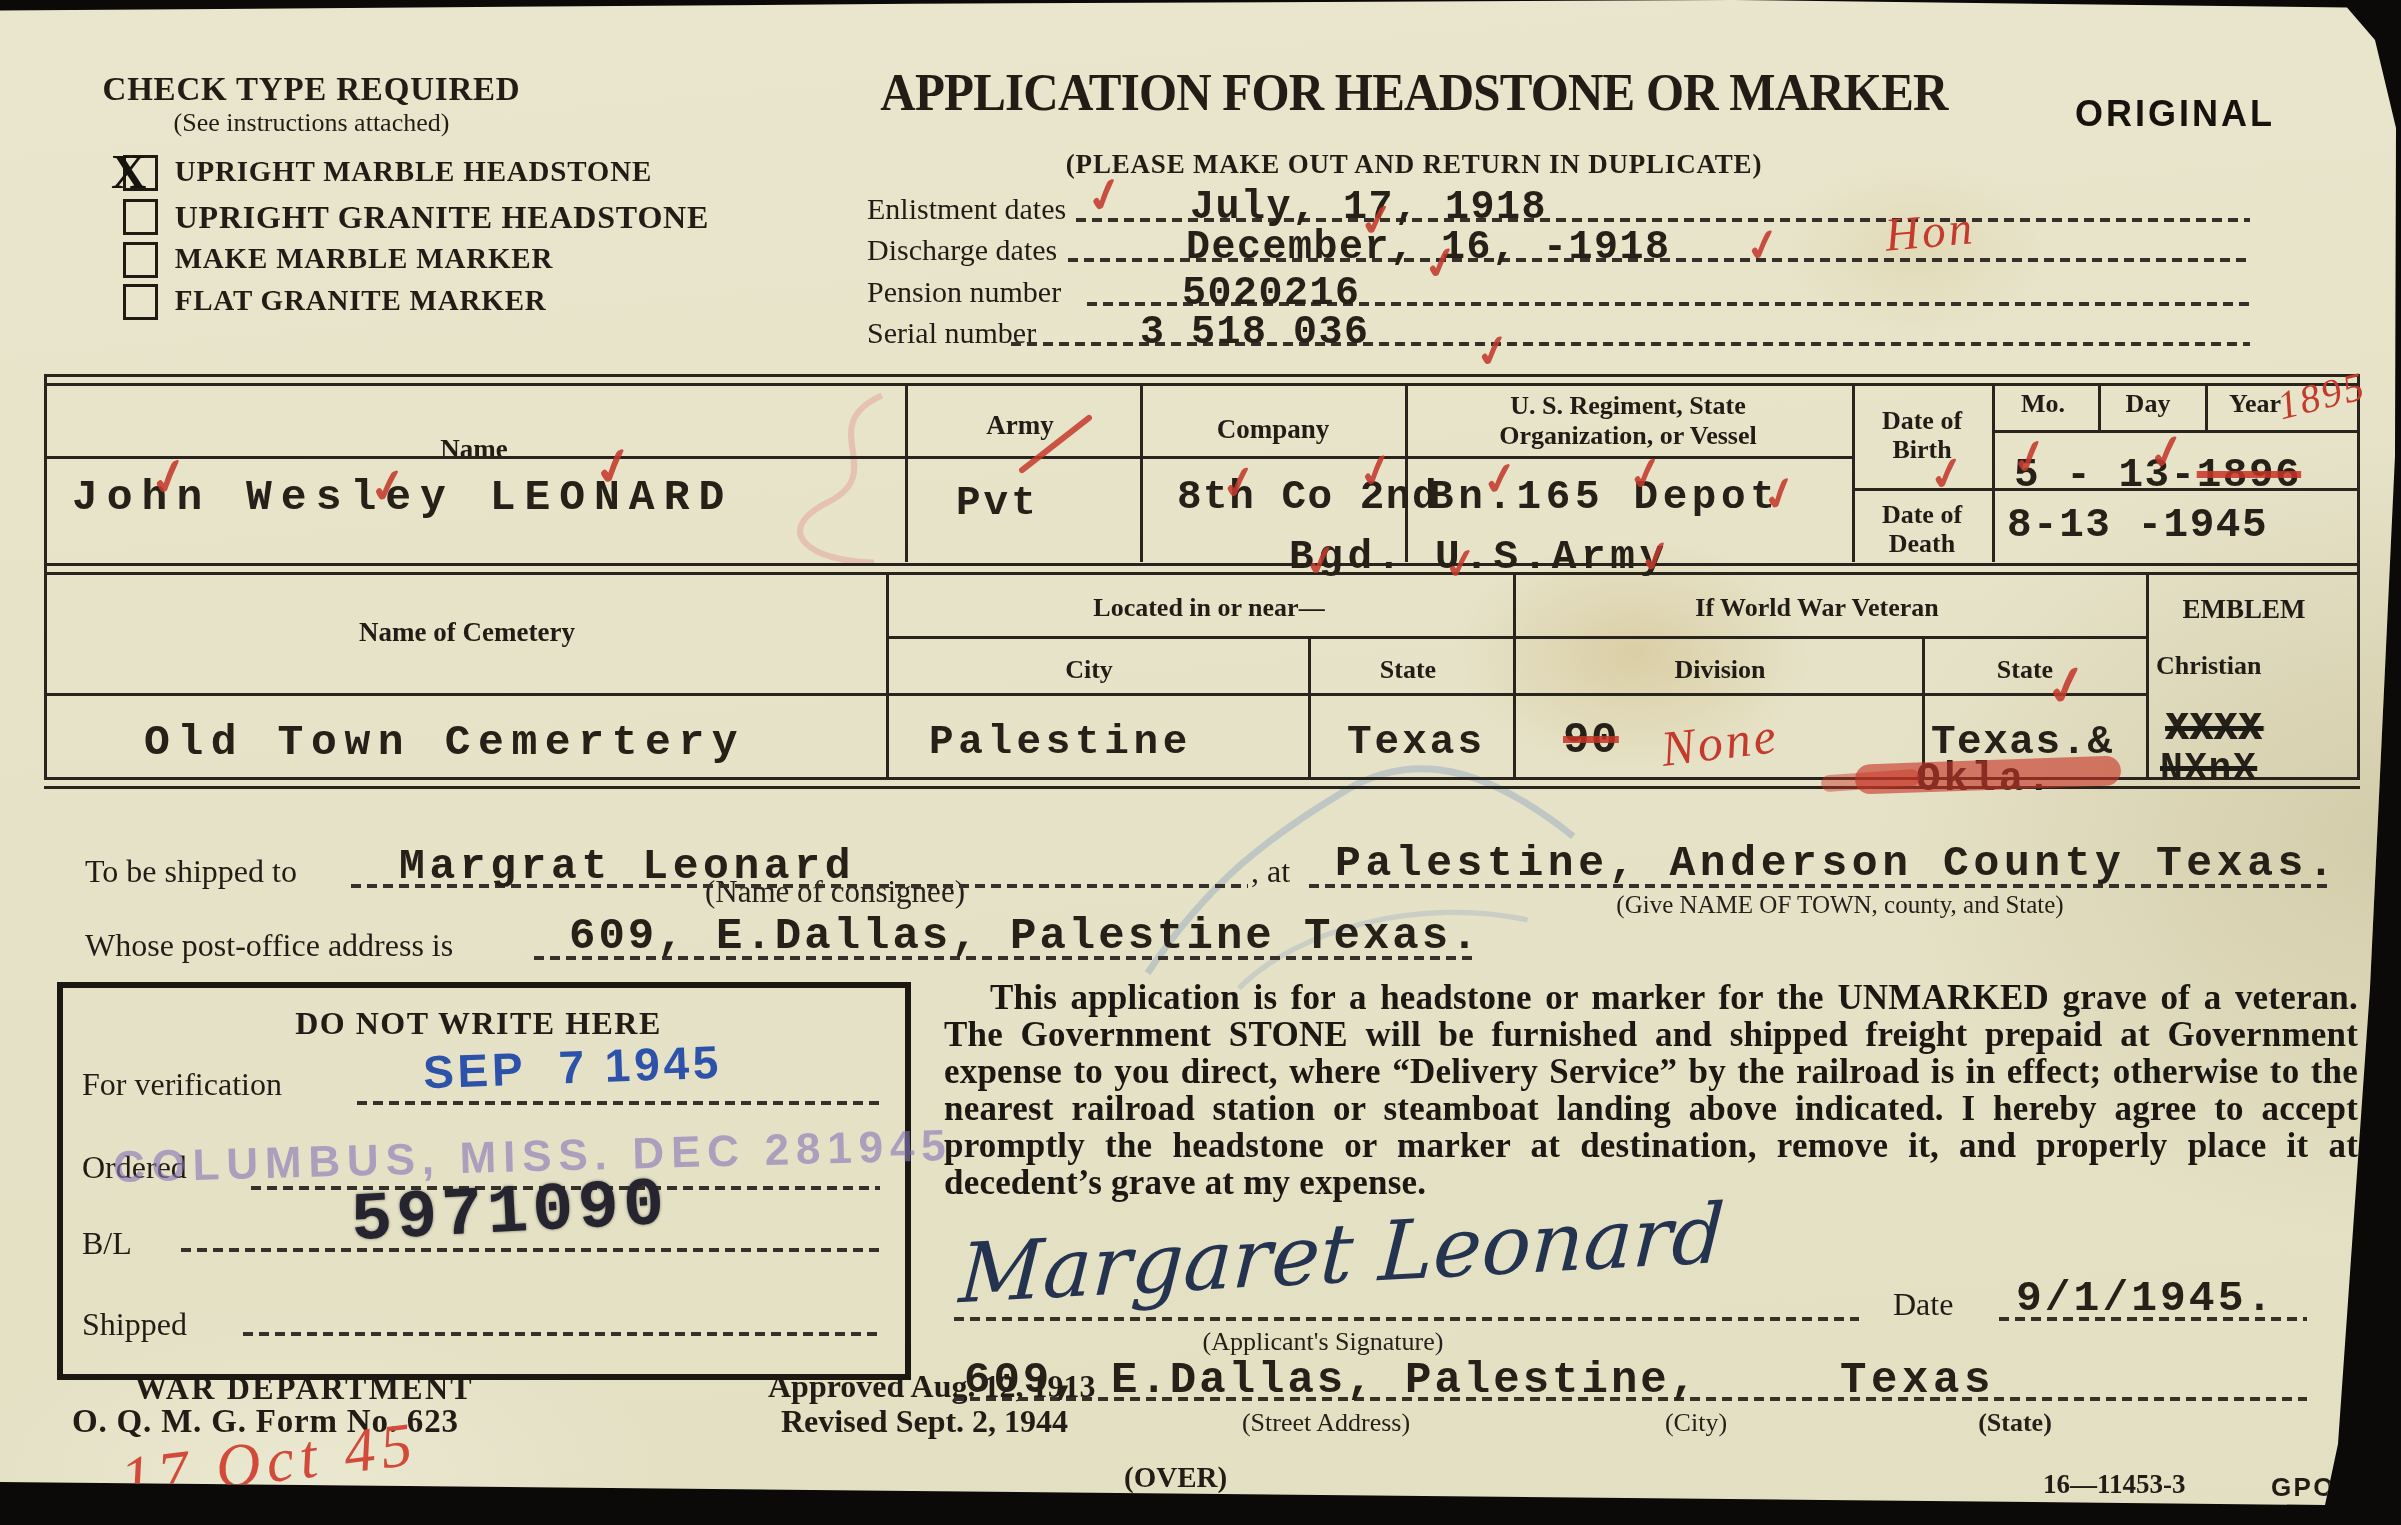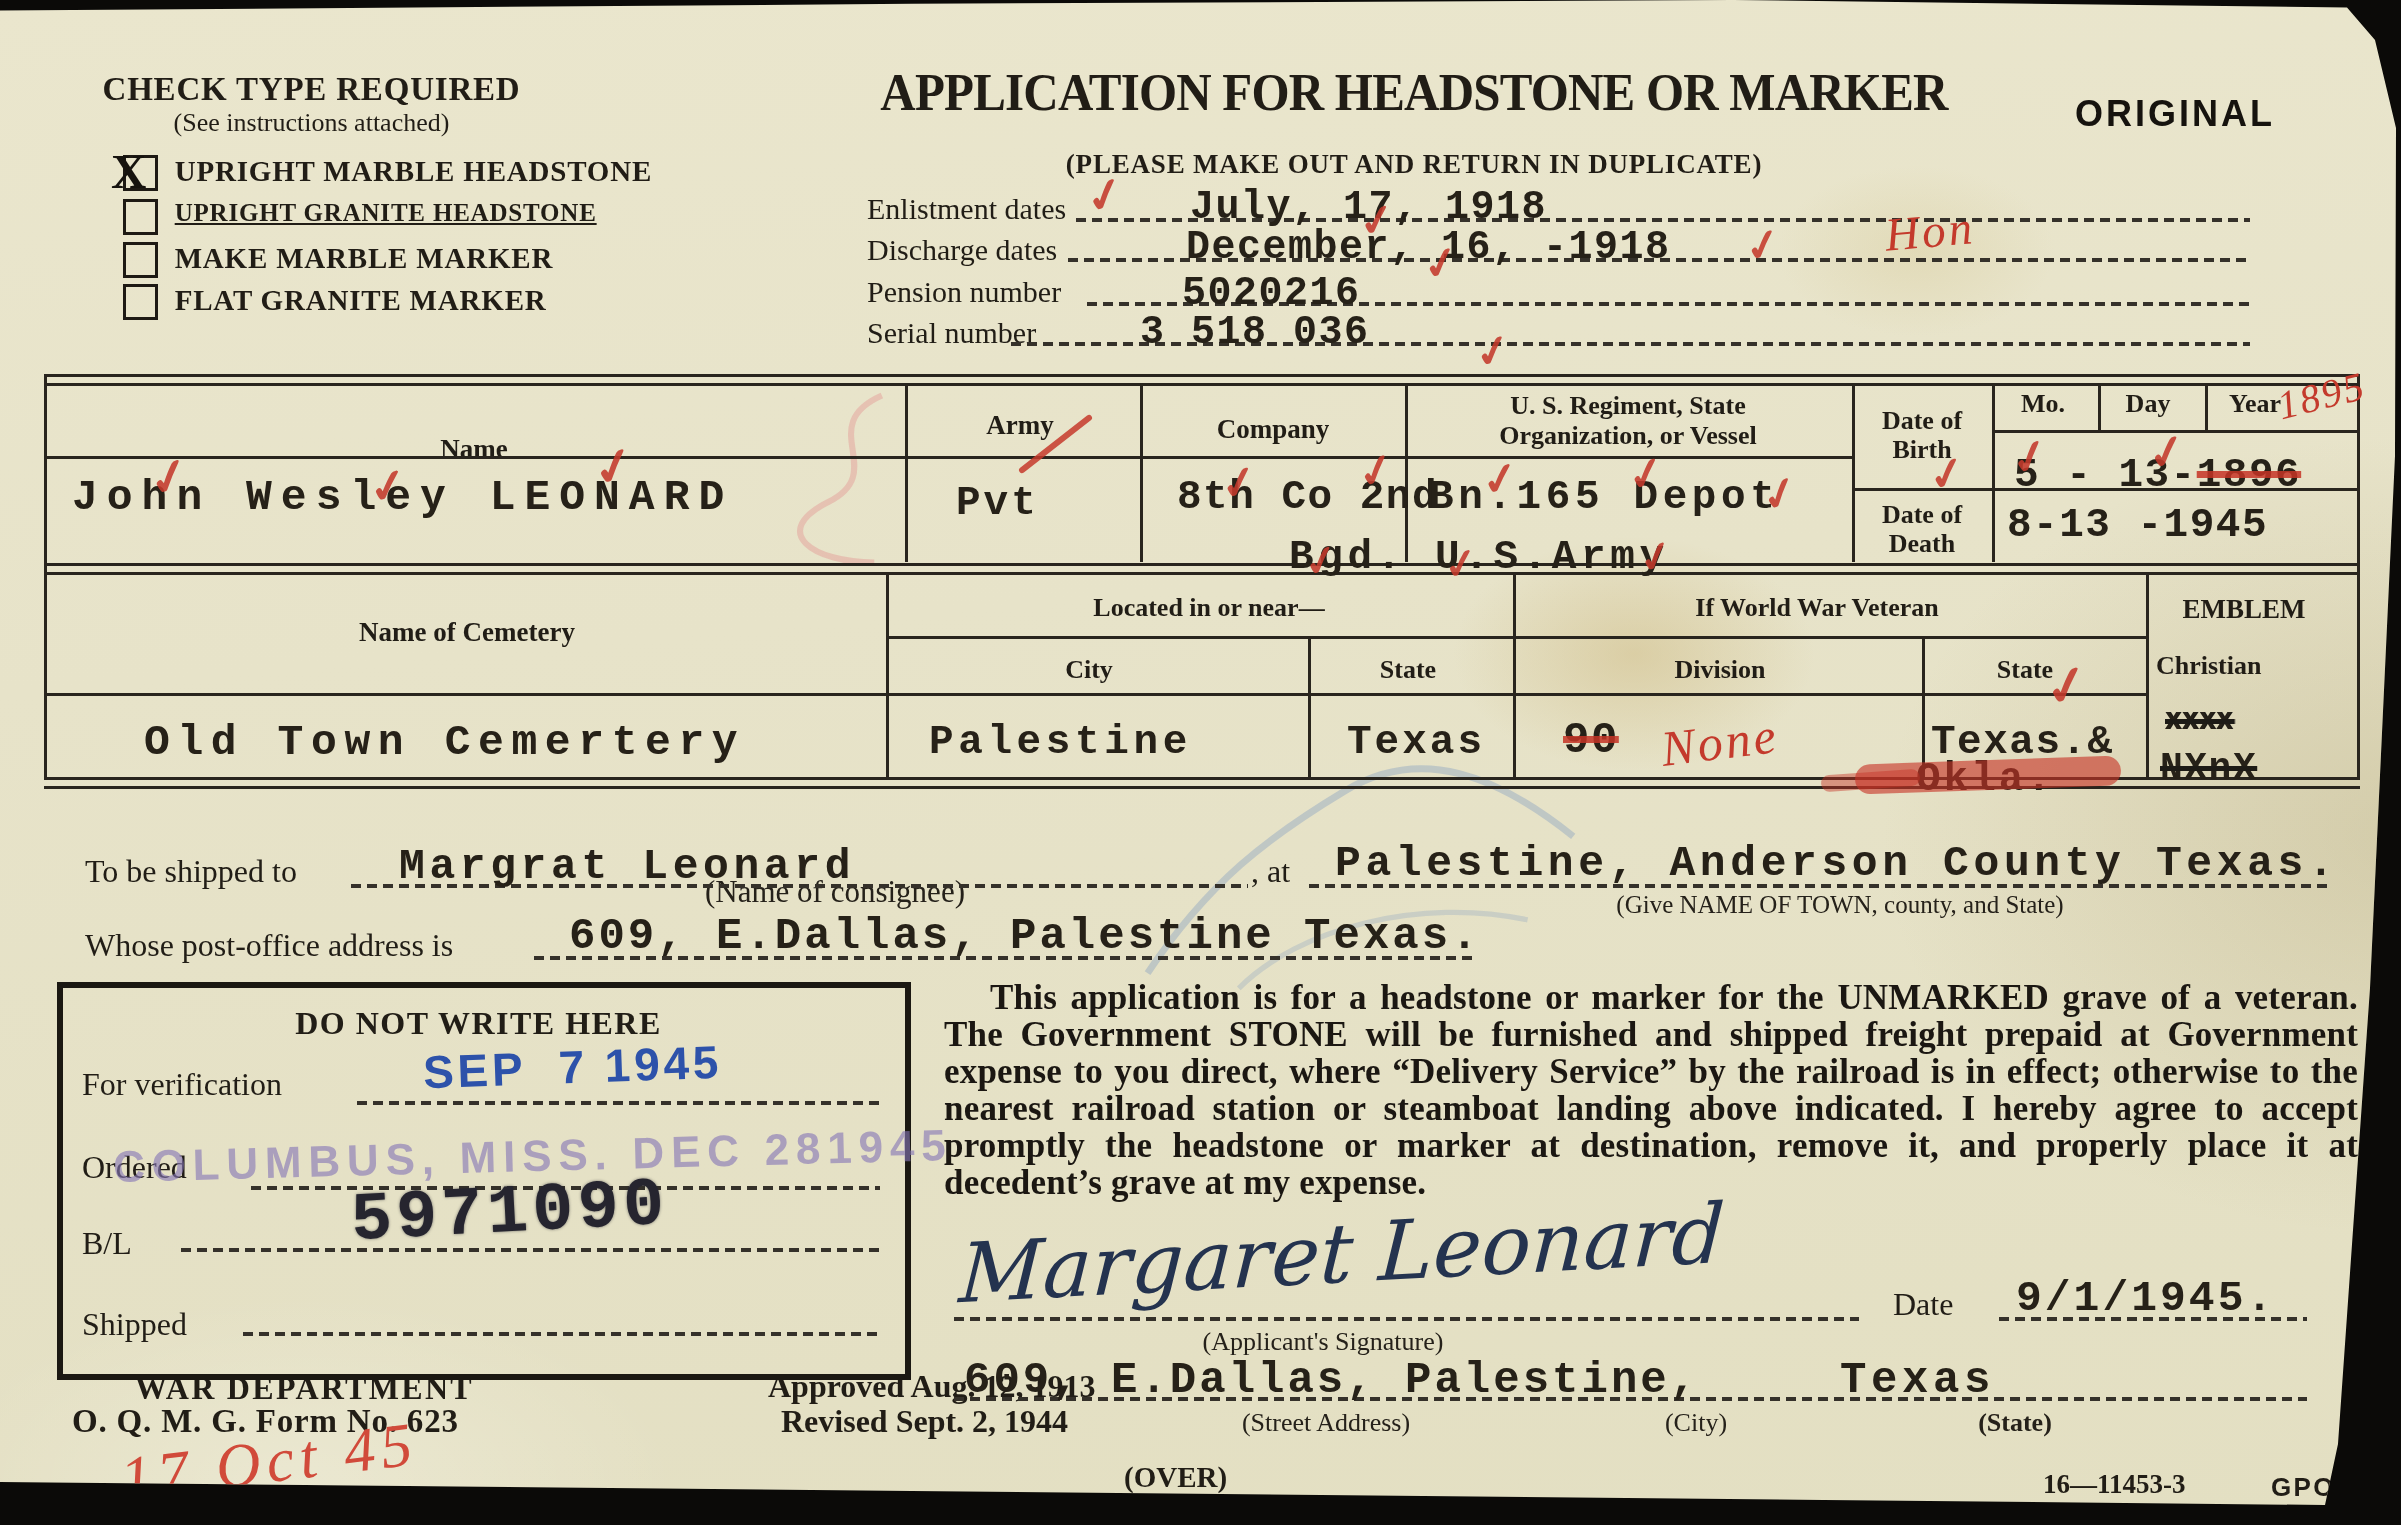--- a/index.html
+++ b/index.html
@@ -37,21 +37,21 @@
   <div class="abs serif" style="left:91px;top:71px;width:441px;text-align:center;font-size:33px;font-weight:700;letter-spacing:0.8px;">CHECK TYPE REQUIRED</div>
   <div class="abs serif" style="left:91px;top:108px;width:441px;text-align:center;font-size:26px;">(See instructions attached)</div>
 
   <div class="abs" style="left:123px;top:155px;">
     <span class="cbox"></span>
     <span class="serif" style="font-size:29px;font-weight:600;letter-spacing:0.8px;vertical-align:top;margin-left:13.7px;">UPRIGHT MARBLE HEADSTONE</span>
   </div>
   <span class="abs serif" style="left:111px;top:143px;font-size:49px;font-weight:900;color:#16130e;z-index:4;">X</span>
   <div class="abs" style="left:123px;top:199px;">
     <span class="cbox"></span>
-    <span class="serif" style="font-size:25px;font-weight:600;letter-spacing:0.8px;vertical-align:top;margin-left:13.7px;text-decoration:underline;">UPRIGHT GRANITE HEADSTONE</span>
+    <span class="serif" style="font-size:32px;font-weight:600;letter-spacing:0.8px;vertical-align:top;margin-left:13.7px;">UPRIGHT GRANITE HEADSTONE</span>
   </div>
   <div class="abs" style="left:123px;top:242px;">
     <span class="cbox"></span>
     <span class="serif" style="font-size:29px;font-weight:600;letter-spacing:0.8px;vertical-align:top;margin-left:13.7px;">MAKE MARBLE MARKER</span>
   </div>
   <div class="abs" style="left:123px;top:284px;">
     <span class="cbox"></span>
     <span class="serif" style="font-size:29px;font-weight:600;letter-spacing:0.8px;vertical-align:top;margin-left:13.7px;">FLAT GRANITE MARKER</span>
   </div>
 
@@ -135,21 +135,21 @@
 
   <div class="abs typed" style="left:144px;top:718px;font-size:43px;letter-spacing:7.6px;">Old Town Cemertery</div>
   <div class="abs typed" style="left:929px;top:719px;font-size:41px;letter-spacing:4.6px;">Palestine</div>
   <div class="abs typed" style="left:1347px;top:719px;font-size:41px;letter-spacing:3px;">Texas</div>
   <div class="abs typed struck-red" style="left:1563px;top:715px;font-size:44px;letter-spacing:1.5px;">90</div>
   <div class="abs script" style="left:1661px;top:713px;font-size:50px;transform:rotate(-7deg);letter-spacing:3px;">None</div>
   <div class="abs typed" style="left:1931px;top:719px;font-size:41px;letter-spacing:1.5px;">Texas.&amp;</div>
   <div class="abs typed" style="left:1916px;top:756px;font-size:41px;letter-spacing:3px;">Okla.</div>
   <div class="abs" style="left:1855px;top:760px;width:266px;height:30px;background:rgba(198,52,38,.62);border-radius:15px;transform:rotate(-2deg);z-index:5;"></div>
   <div class="abs" style="left:1821px;top:772px;width:99px;height:16.7px;background:rgba(198,52,38,.45);border-radius:8.4px;transform:rotate(-4deg);z-index:5;"></div>
-  <div class="abs typed struck-black" style="left:2165px;top:707px;font-size:26px;letter-spacing:1.5px;text-shadow:1.5px 0 0 #1d1b16;">XXXX</div>
+  <div class="abs typed struck-black" style="left:2165px;top:707px;font-size:38px;letter-spacing:1.5px;text-shadow:1.5px 0 0 #1d1b16;">XXXX</div>
   <div class="abs typed struck-black" style="left:2160px;top:747px;font-size:38px;letter-spacing:1.5px;">NXnX</div>
 
   <div class="abs serif" style="left:85px;top:853px;font-size:32px;">To be shipped to</div>
   <div class="abs dots" style="left:351px;top:884px;width:897px;"></div>
   <div class="abs typed" style="left:399px;top:842px;font-size:43px;letter-spacing:4.6px;">Margrat Leonard</div>
   <div class="abs serif cap" style="left:807px;top:874px;font-size:31px;margin-left:28px;">(Name of consignee)</div>
   <div class="abs serif" style="left:1251px;top:853px;font-size:32px;">, at</div>
   <div class="abs dots" style="left:1309px;top:884px;width:1019px;"></div>
   <div class="abs typed" style="left:1335px;top:839px;font-size:43px;letter-spacing:4.6px;">Palestine, Anderson County Texas.</div>
   <div class="abs serif cap" style="left:1840px;top:891px;font-size:25px;">(Give NAME OF TOWN, county, and State)</div>

